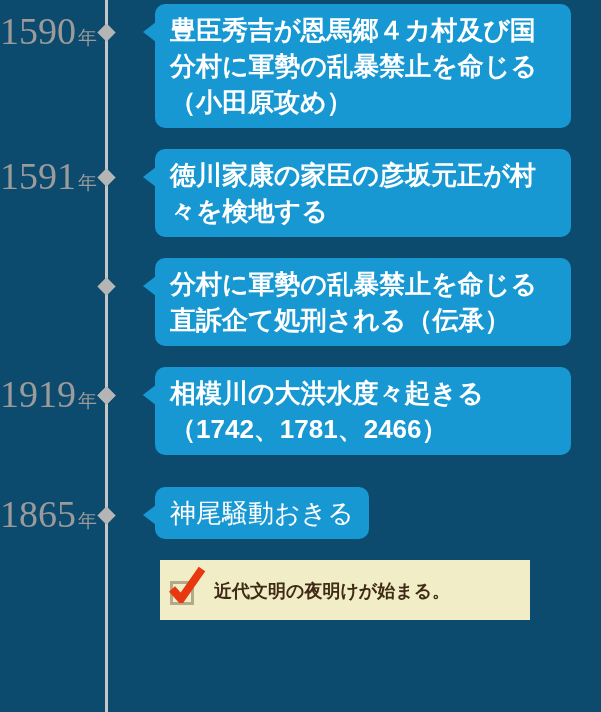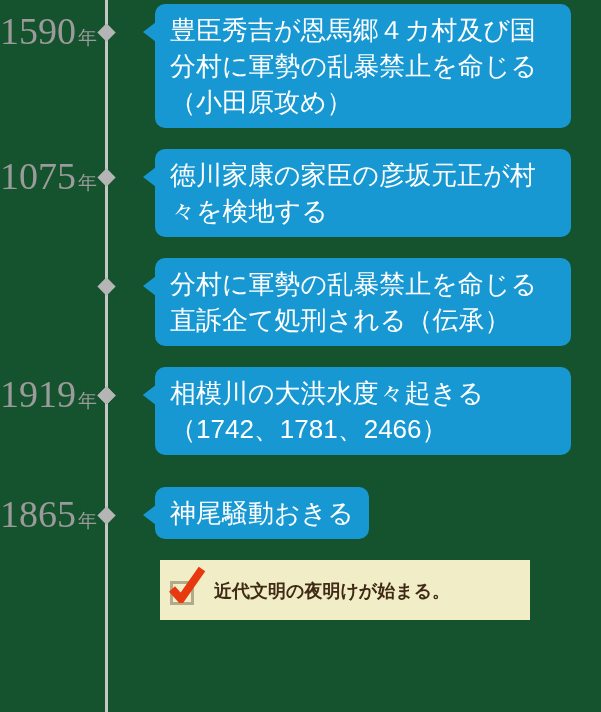--- a/index.html
+++ b/index.html
@@ -5,21 +5,21 @@
   html, body {
     margin: 0;
     padding: 0;
     background: #ffffff;
   }
   .page {
     position: relative;
     width: 601px;
     height: 712px;
     overflow: hidden;
-    background: #14532d;
+    background: #0c4a6e;
     font-family: "Liberation Sans", sans-serif;
   }
   
   .vline {
     position: absolute;
     left: 105px;
     top: 0;
     width: 3px;
     height: 712px;
     background: #c6c6c6;
@@ -73,21 +73,21 @@
     margin-left: 155px;
     background: #1798d3;
     color: #ffffff;
     border-radius: 10px;
     padding: 8px 15px;
     font-size: 26px;
     line-height: 36px;
     white-space: pre-line;
     box-sizing: border-box;
   }
-  .bubble.wide { width: 416px; }
+  .bubble.wide { width: 416px; font-weight: bold; }
   .bubble.fit  { width: fit-content; max-width: 408px; margin-top: 32px; }
   
   .note {
     position: relative;
     margin-left: 160px;
     width: 370px;
     height: 60px;
     background: #f1edc6;
     box-sizing: border-box;
     display: flex;
@@ -133,21 +133,21 @@
   <div class="row first">
     <div class="year"><span>1590</span><span class="suffix">年</span></div>
     <div class="diamond"></div>
     <div class="tail"></div>
     <div class="bubble wide"><span>豊臣秀吉が恩馬郷４カ村及び国
 分村に軍勢の乱暴禁止を命じる
 （小田原攻め）</span></div>
   </div>
 
   <div class="row">
-    <div class="year"><span>1075</span><span class="suffix">年</span></div>
+    <div class="year"><span>1591</span><span class="suffix">年</span></div>
     <div class="diamond"></div>
     <div class="tail"></div>
     <div class="bubble wide"><span>徳川家康の家臣の彦坂元正が村
 々を検地する</span></div>
   </div>
 
   <div class="row">
     <div class="diamond"></div>
     <div class="tail"></div>
     <div class="bubble wide"><span>分村に軍勢の乱暴禁止を命じる

